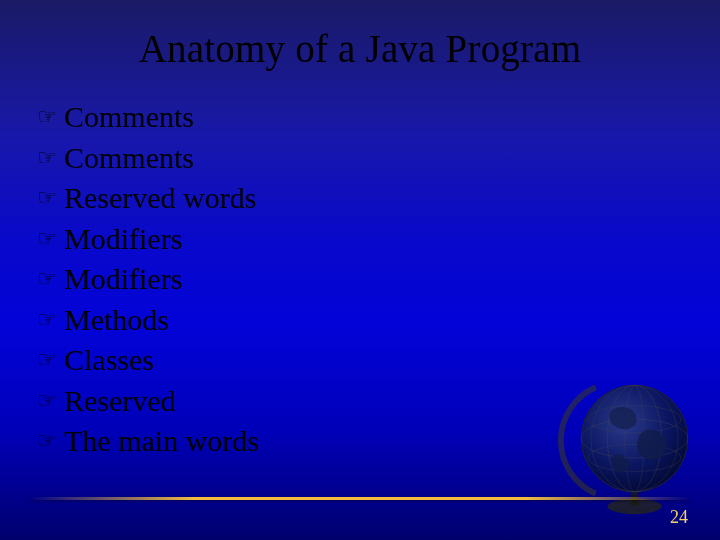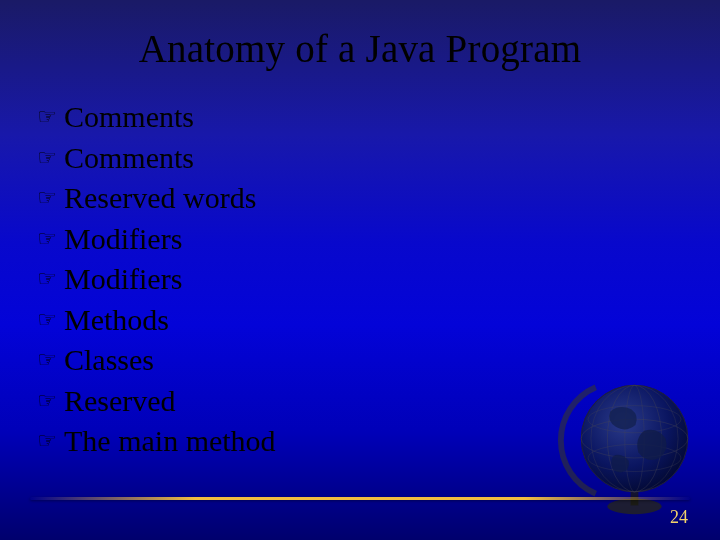--- a/index.html
+++ b/index.html
@@ -106,21 +106,21 @@
   <div class="item">
     <span class="bullet">☞</span>
     <span>Classes</span>
   </div>
   <div class="item">
     <span class="bullet">☞</span>
     <span>Reserved</span>
   </div>
   <div class="item">
     <span class="bullet">☞</span>
-    <span>The main method</span>
+    <span>The main words</span>
   </div>
 </div>
 
 <svg class="globe" viewBox="0 0 160 160">
   <defs>
     <radialGradient id="gg" cx="40%" cy="35%" r="70%">
       <stop offset="0%" stop-color="#2a3a8a"></stop>
       <stop offset="60%" stop-color="#0a1560"></stop>
       <stop offset="100%" stop-color="#020830"></stop>
     </radialGradient>

